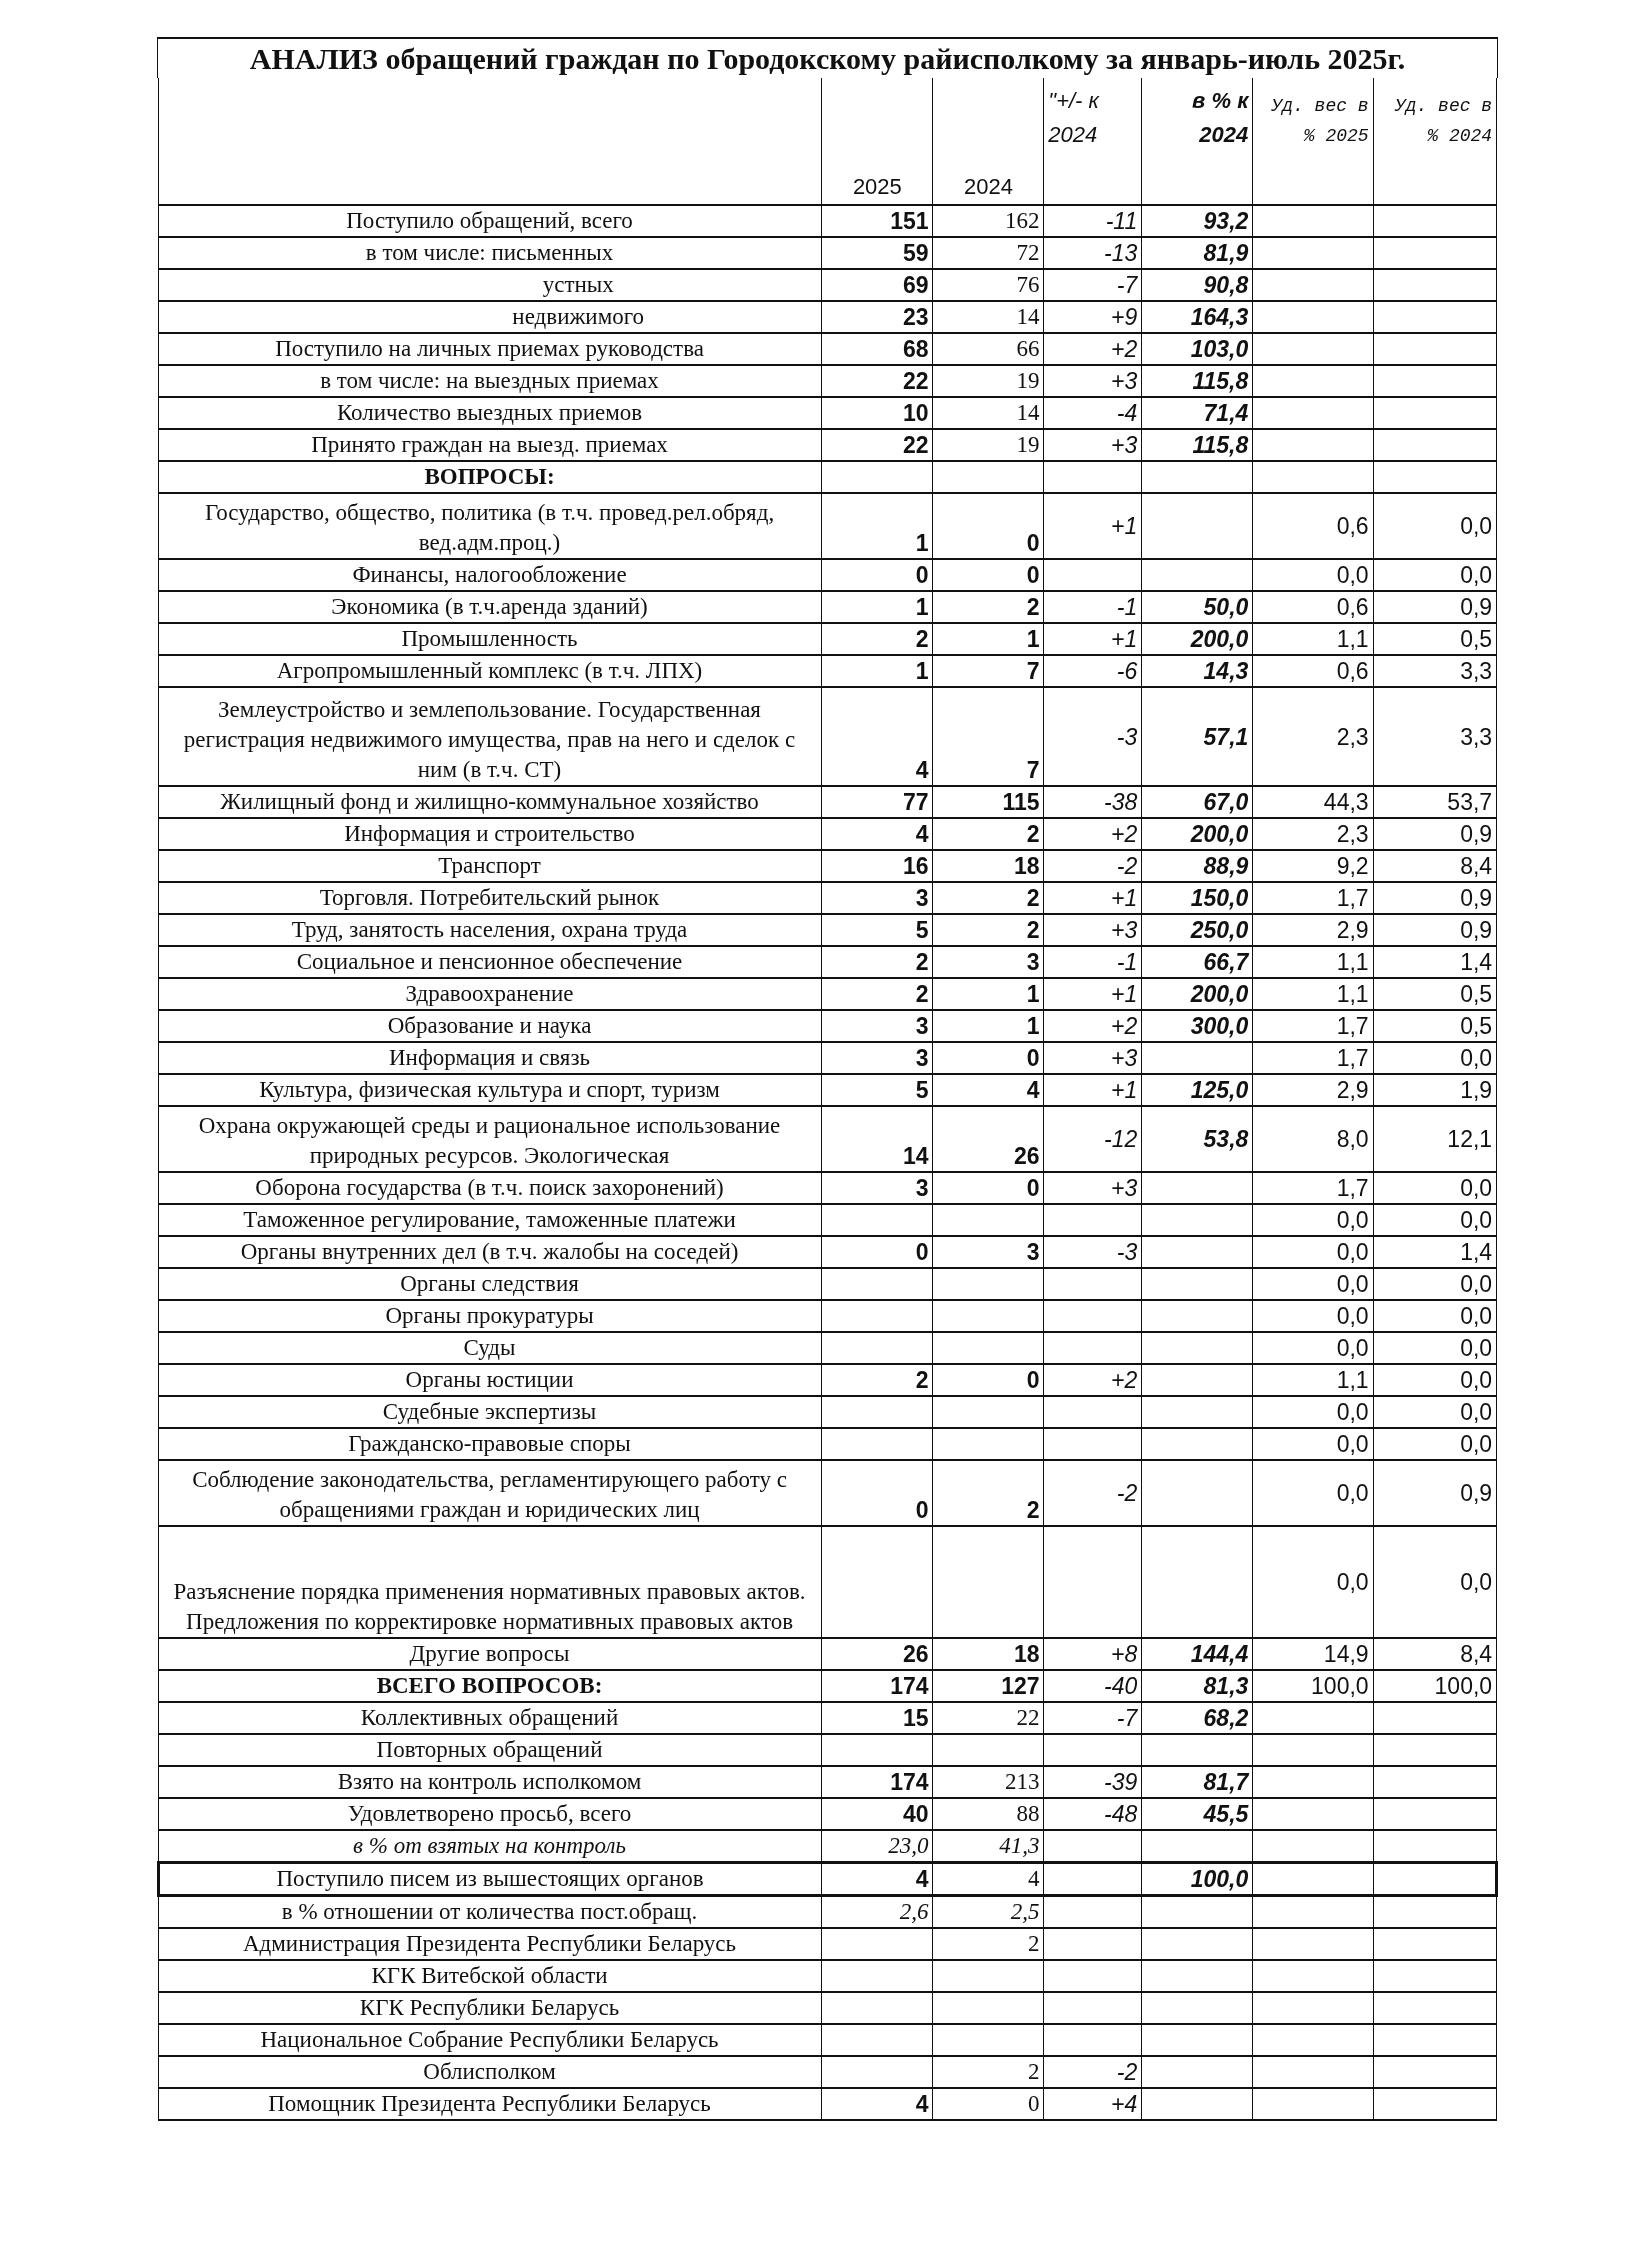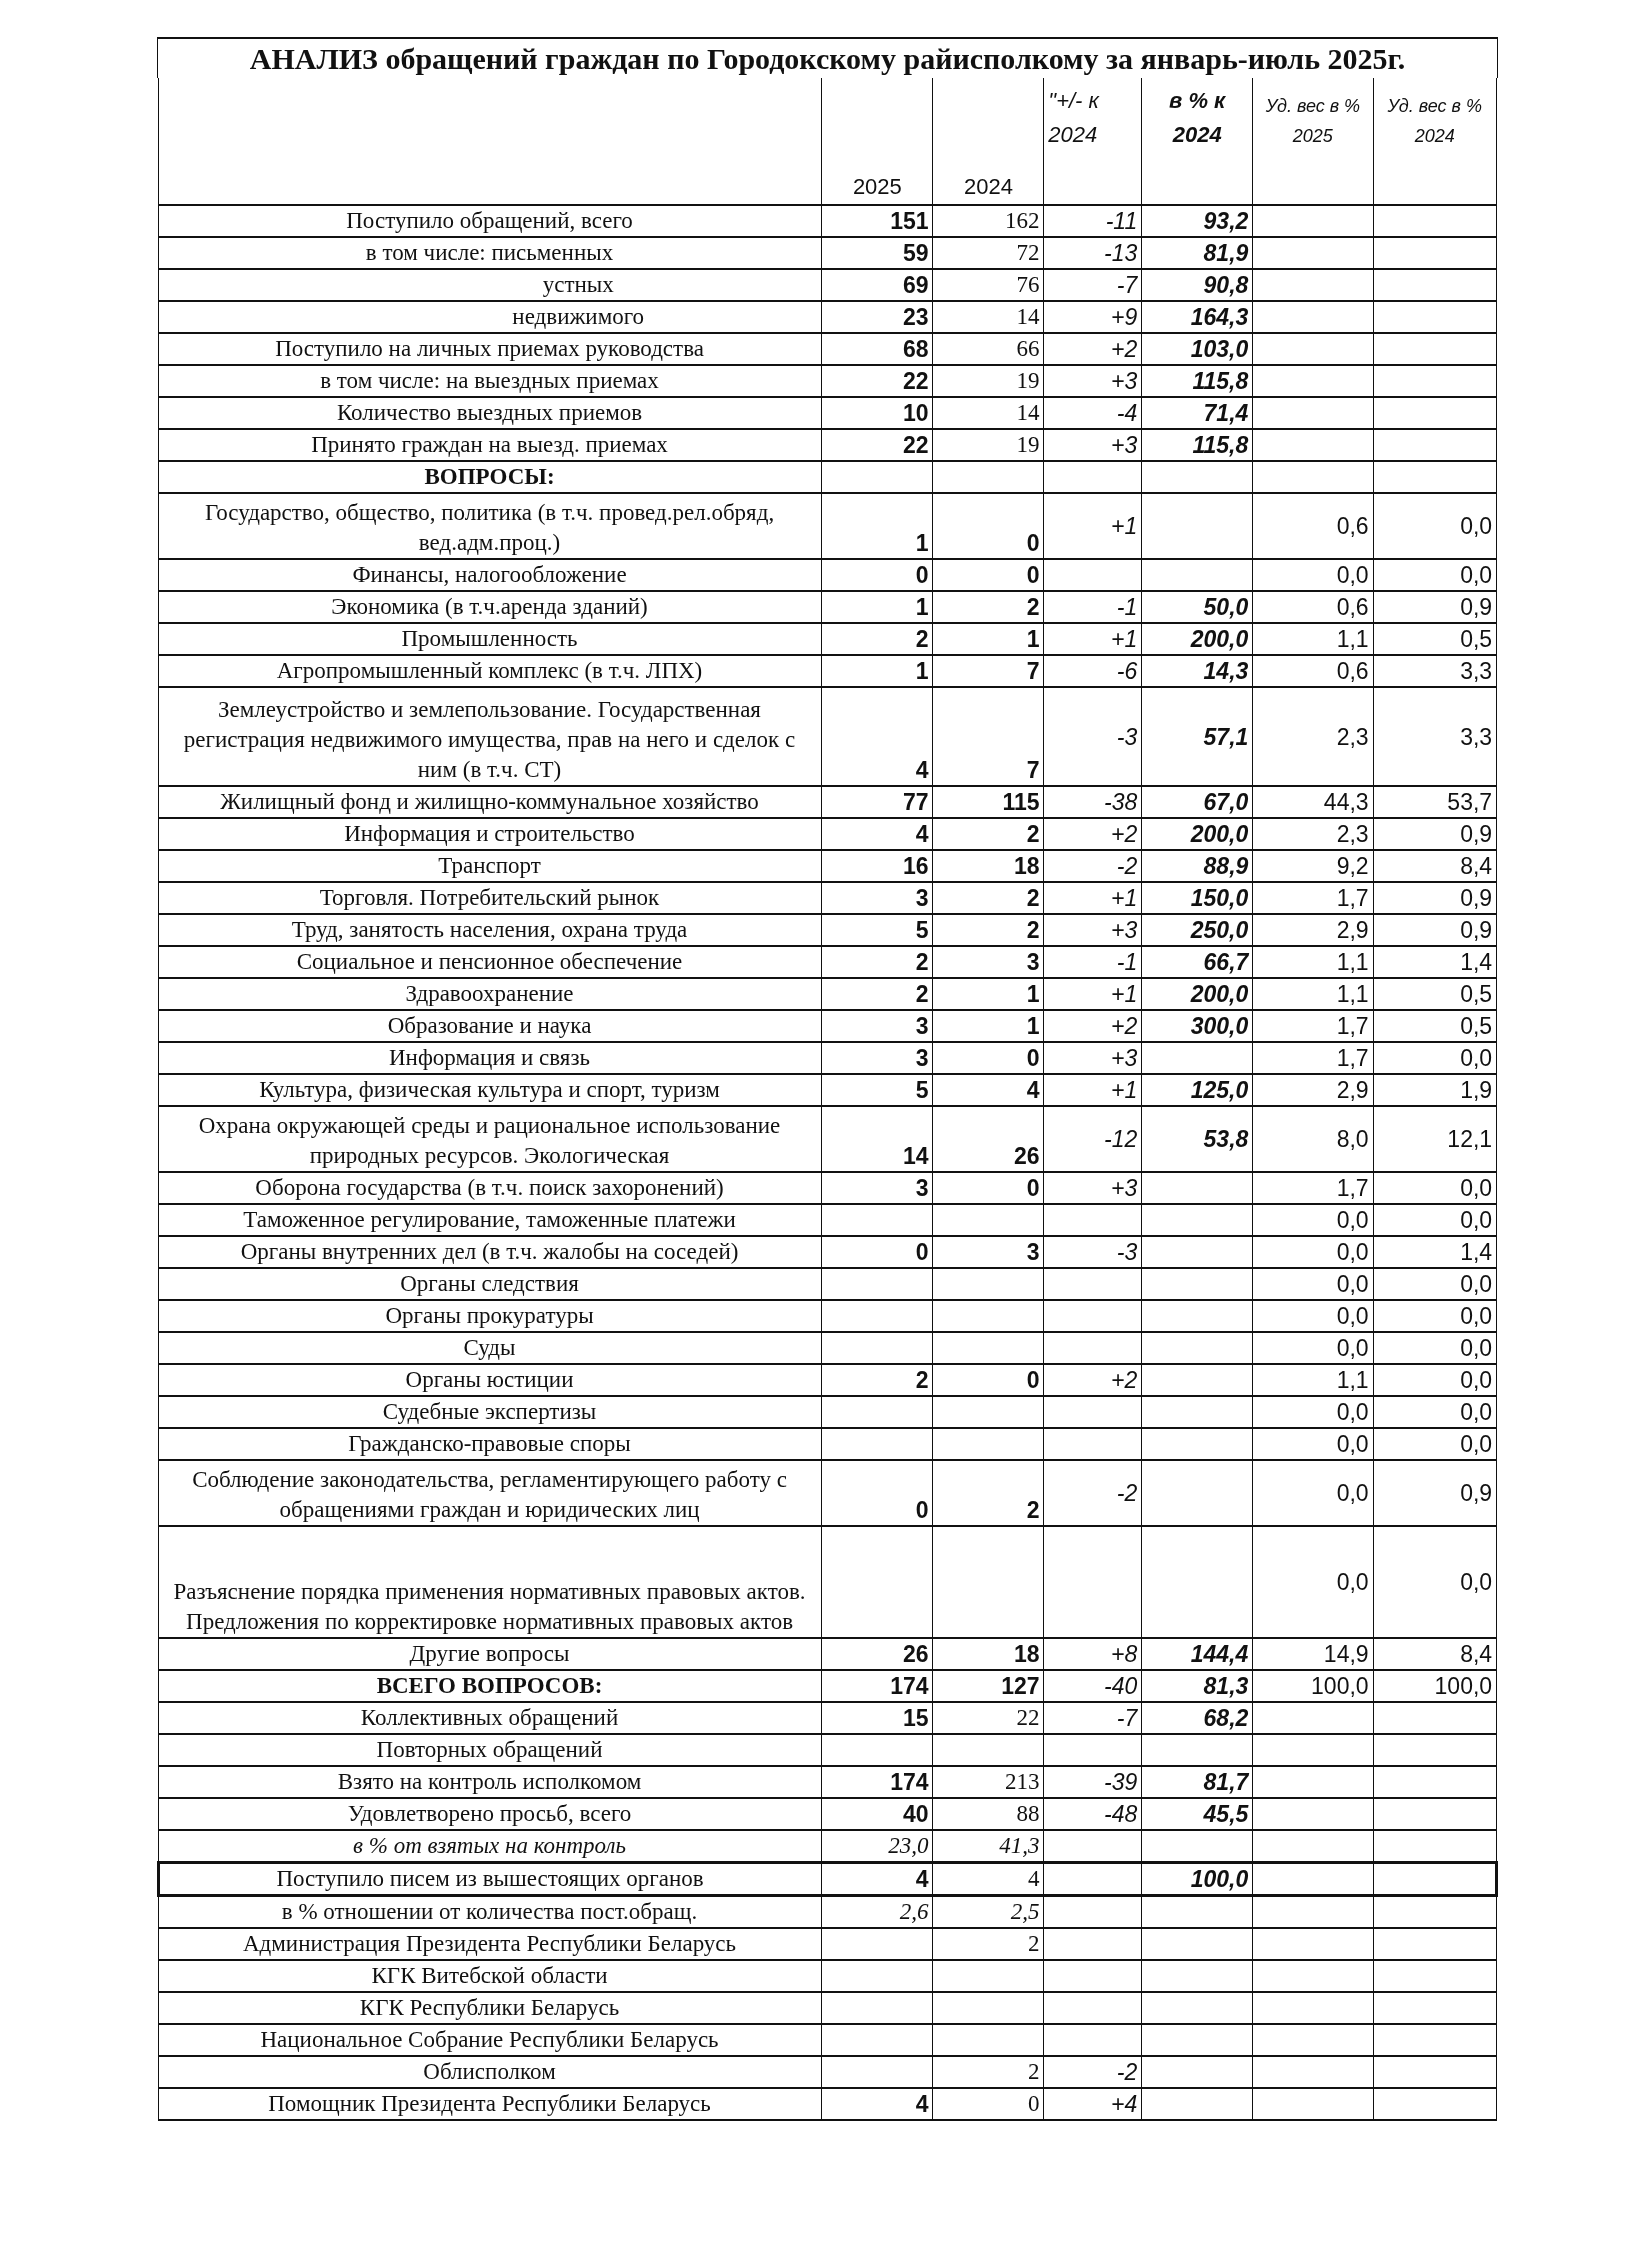--- a/index.html
+++ b/index.html
@@ -10,22 +10,22 @@
   td{border-left:1.9px solid #111;border-right:1.9px solid #111;border-bottom:2.6px solid #111;padding:0 3.9px;vertical-align:bottom;}
   td.lbl{font-family:"Liberation Serif",serif;font-size:23px;line-height:30px;padding-left:2.6px;text-align:center;}
   td.num{font-family:"Liberation Sans",sans-serif;text-align:right;font-size:23px;line-height:30px;}
   td.b{font-weight:bold;}
   td.i{font-style:italic;}
   td.bi{font-weight:bold;font-style:italic;}
   td.cond{font-family:"Liberation Serif",serif;}
   tr.hdr td{height:113px;vertical-align:bottom;}
   tr.hdr td.h1{font-family:"Liberation Sans",sans-serif;font-size:22px;text-align:center;padding-bottom:3.9px;}
   tr.hdr td.h2{font-family:"Liberation Sans",sans-serif;font-size:22px;font-style:italic;vertical-align:top;line-height:34px;padding-top:6.4px;text-align:left;}
-  tr.hdr td.h3{font-family:"Liberation Sans",sans-serif;font-size:22px;font-style:italic;font-weight:bold;vertical-align:top;line-height:34px;padding-top:6.4px;text-align:center;}
-  tr.hdr td.h4{font-family:Liberation Sans, sans-serif;font-size:18px;font-style:italic;vertical-align:top;line-height:30px;padding-top:13px;text-align:center;}
+  tr.hdr td.h3{font-family:"Liberation Sans",sans-serif;font-size:22px;font-style:italic;font-weight:bold;vertical-align:top;line-height:34px;padding-top:6.4px;text-align:right;}
+  tr.hdr td.h4{font-family:Liberation Mono, monospace;font-size:18px;font-style:italic;vertical-align:top;line-height:30px;padding-top:13px;text-align:right;}
   tr.r1 td{height:30px;}
   tr.r2 td{height:64px;}
   tr.r3 td{height:97px;}
   tr.r4 td{height:110px;}
   tr.sect td{height:30px;}
   tr.hl td{border-top:3.2px solid #111;border-bottom:3.2px solid #111;}
   tr.hl td:first-child{border-left:3.2px solid #111;}
   tr.hl td:last-child{border-right:3.2px solid #111;}
   .vmid{vertical-align:middle !important;}
 </style>

